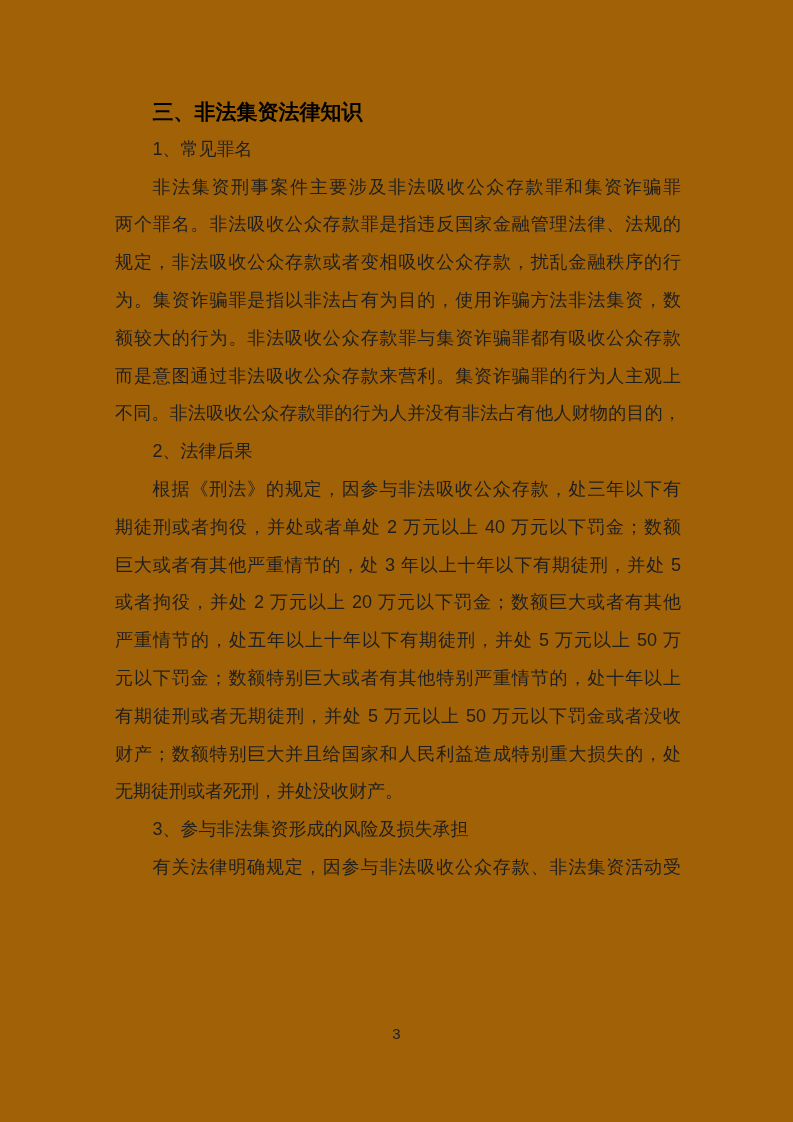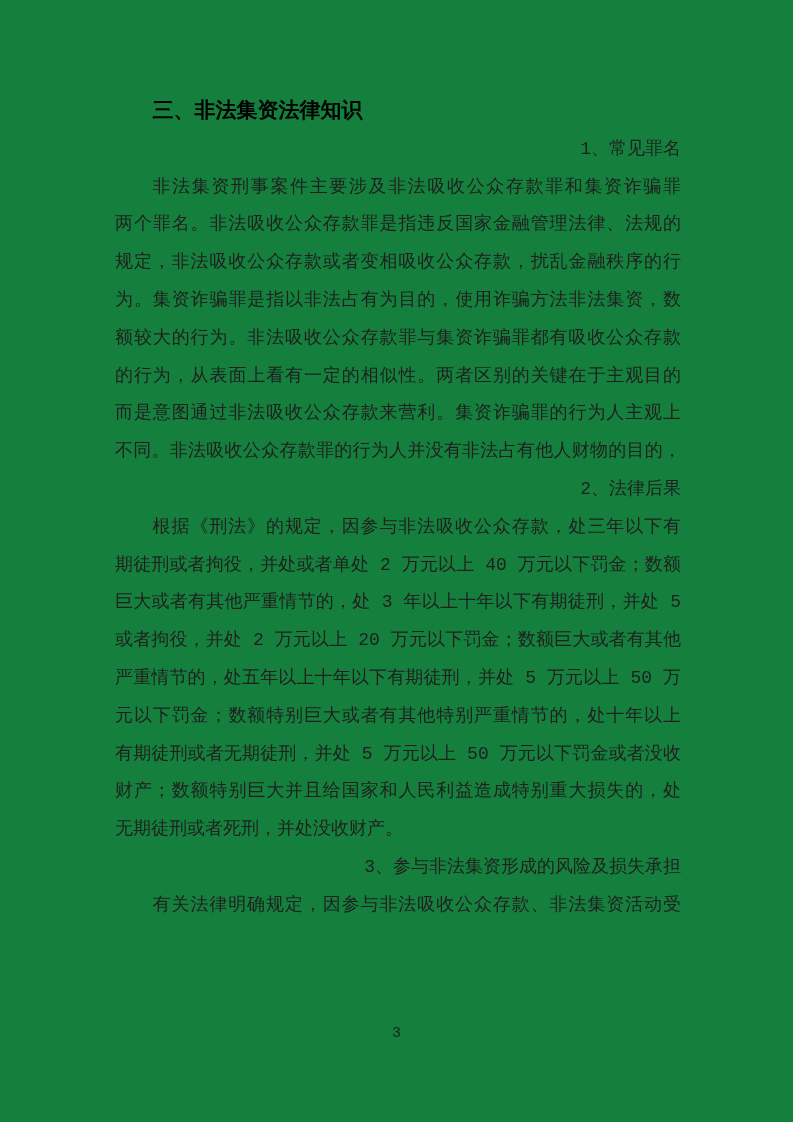--- a/index.html
+++ b/index.html
@@ -4,23 +4,23 @@
 <style>
   html, body {
     margin: 0;
     padding: 0;
     background: #ffffff;
   }
   .page {
     position: relative;
     width: 793px;
     height: 1122px;
-    background: #15803d;
+    background: #a16207;
     overflow: hidden;
-    font-family: Liberation Mono, monospace;
+    font-family: Liberation Sans, sans-serif;
     color: #1f1f1f;
   }
   .content {
     position: absolute;
     left: 115px;
     top: 93px;
     width: 566px;
   }
   .line {
     height: 37.8px;
@@ -32,21 +32,21 @@
   .line.just {
     text-align: justify;
     text-align-last: justify;
     text-justify: inter-character;
   }
   .line.first {
     text-indent: 37.6px;
   }
   .line.sub {
     text-indent: 37.6px;
-    text-align: right;
+    text-align: left;
   }
   .line.title {
     text-indent: 37.6px;
     font-size: 21px;
     font-weight: bold;
     color: #000000;
     text-align: left;
   }
   .pagenum {
     position: absolute;
@@ -66,21 +66,20 @@
   <div class="content">
 
     <div class="line title">三、非法集资法律知识</div>
 
     <div class="line sub">1、常见罪名</div>
     <div class="line just first">非法集资刑事案件主要涉及非法吸收公众存款罪和集资诈骗罪</div>
     <div class="line just">两个罪名。非法吸收公众存款罪是指违反国家金融管理法律、法规的</div>
     <div class="line just">规定，非法吸收公众存款或者变相吸收公众存款，扰乱金融秩序的行</div>
     <div class="line just">为。集资诈骗罪是指以非法占有为目的，使用诈骗方法非法集资，数</div>
     <div class="line just">额较大的行为。非法吸收公众存款罪与集资诈骗罪都有吸收公众存款</div>
-    <div class="line just">的行为，从表面上看有一定的相似性。两者区别的关键在于主观目的</div>
     <div class="line just">而是意图通过非法吸收公众存款来营利。集资诈骗罪的行为人主观上</div>
     <div class="line just">不同。非法吸收公众存款罪的行为人并没有非法占有他人财物的目的，</div>
 
     <div class="line sub">2、法律后果</div>
     <div class="line just first">根据《刑法》的规定，因参与非法吸收公众存款，处三年以下有</div>
     <div class="line just">期徒刑或者拘役，并处或者单处 2 万元以上 40 万元以下罚金；数额</div>
     <div class="line just">巨大或者有其他严重情节的，处 3 年以上十年以下有期徒刑，并处 5</div>
     <div class="line just">或者拘役，并处 2 万元以上 20 万元以下罚金；数额巨大或者有其他</div>
     <div class="line just">严重情节的，处五年以上十年以下有期徒刑，并处 5 万元以上 50 万</div>
     <div class="line just">元以下罚金；数额特别巨大或者有其他特别严重情节的，处十年以上</div>

